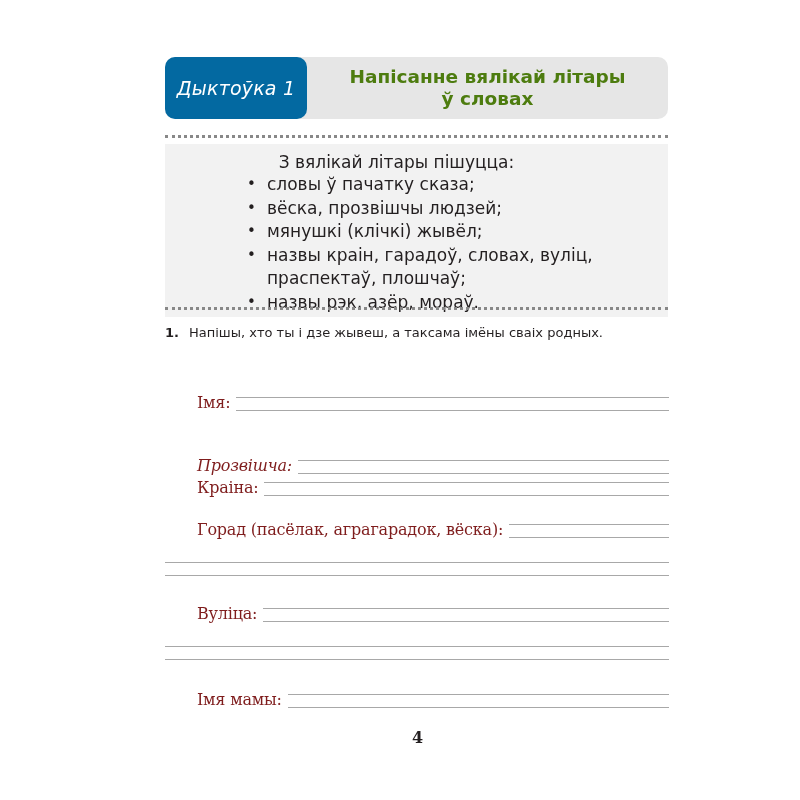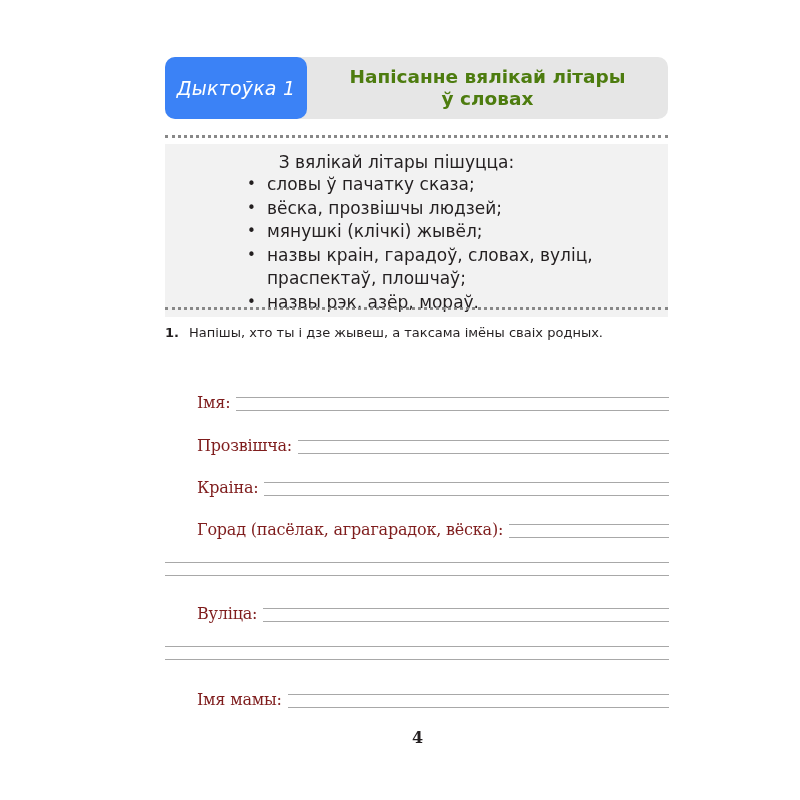--- a/index.html
+++ b/index.html
@@ -24,21 +24,21 @@
       position: absolute;
       left: 165px; top: 57px;
       width: 503px; height: 62px;
       background: #e6e6e6;
       border-radius: 10px;
     }
     .header-badge {
       position: absolute;
       left: 0; top: 0;
       width: 142px; height: 62px;
-      background: #3b82f6;
+      background: #0369a1;
       border-radius: 10px;
       display: flex;
       align-items: center;
       justify-content: center;
       color: #ffffff;
       font-family: "DejaVu Sans", sans-serif;
       font-style: italic;
       font-size: 19px;
       letter-spacing: 0.2px;
     }
@@ -213,21 +213,21 @@
 
   <div class="task">
     <span class="task-num">1.</span><span>Напішы, хто ты і дзе жывеш, а таксама імёны сваіх родных.</span>
   </div>
 
   <div class="field" style="top:392px;">
     <span class="field-label">Імя:</span>
     <span class="field-line"></span>
   </div>
 
-  <div class="field" style="top:435px;">
+  <div class="field" style="top:455px;font-style:italic;">
     <span class="field-label">Прозвішча:</span>
     <span class="field-line"></span>
   </div>
 
   <div class="field" style="top:477px;justify-content:flex-end;">
     <span class="field-label">Краіна:</span>
     <span class="field-line"></span>
   </div>
 
   <div class="field" style="top:519px;">

